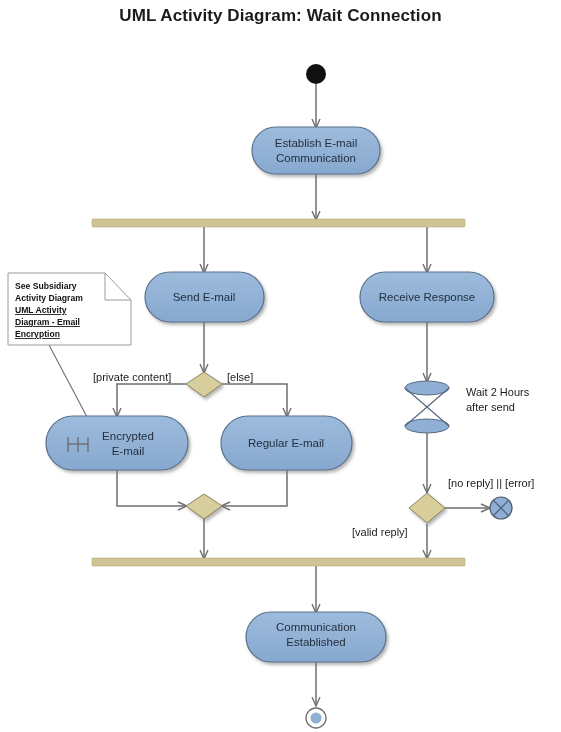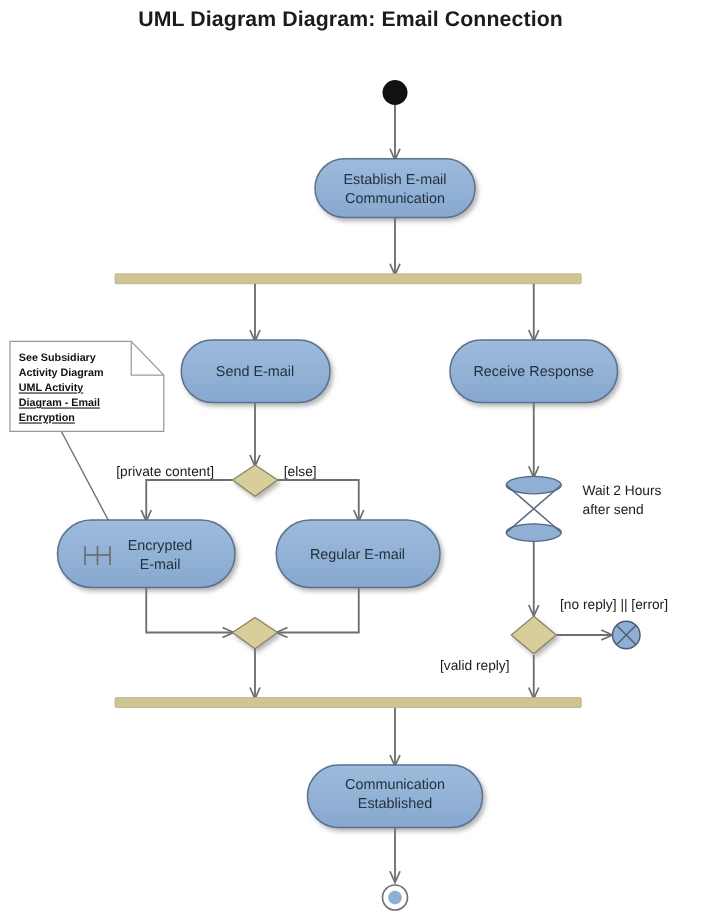--- a/index.html
+++ b/index.html
@@ -52,21 +52,21 @@
     fill: #111111;
     font-weight: bold;
   }
   .note-text.ul { text-decoration: underline; }
 </style>
 </head>
 <body>
 
 <div id="diagram-root">
 
-  <div id="diagram-title">UML Diagram Diagram: Email Connection</div>
+  <div id="diagram-title">UML Activity Diagram: Wait Connection</div>
 
   <svg id="canvas" width="561" height="732">
     <defs>
       <marker id="arrow" markerWidth="12" markerHeight="12" refX="9" refY="5" orient="auto" markerUnits="userSpaceOnUse">
         <path d="M1,1 L10,5 L1,9" fill="none" stroke="#6f6f6f" stroke-width="1.4"></path>
       </marker>
       <filter id="softshadow" x="-30%" y="-30%" width="170%" height="180%">
         <feDropShadow dx="2" dy="2.5" stdDeviation="1.6" flood-color="#7a7a7a" flood-opacity="0.55"></feDropShadow>
       </filter>
       <linearGradient id="actGrad" x1="0" y1="0" x2="0" y2="1">

